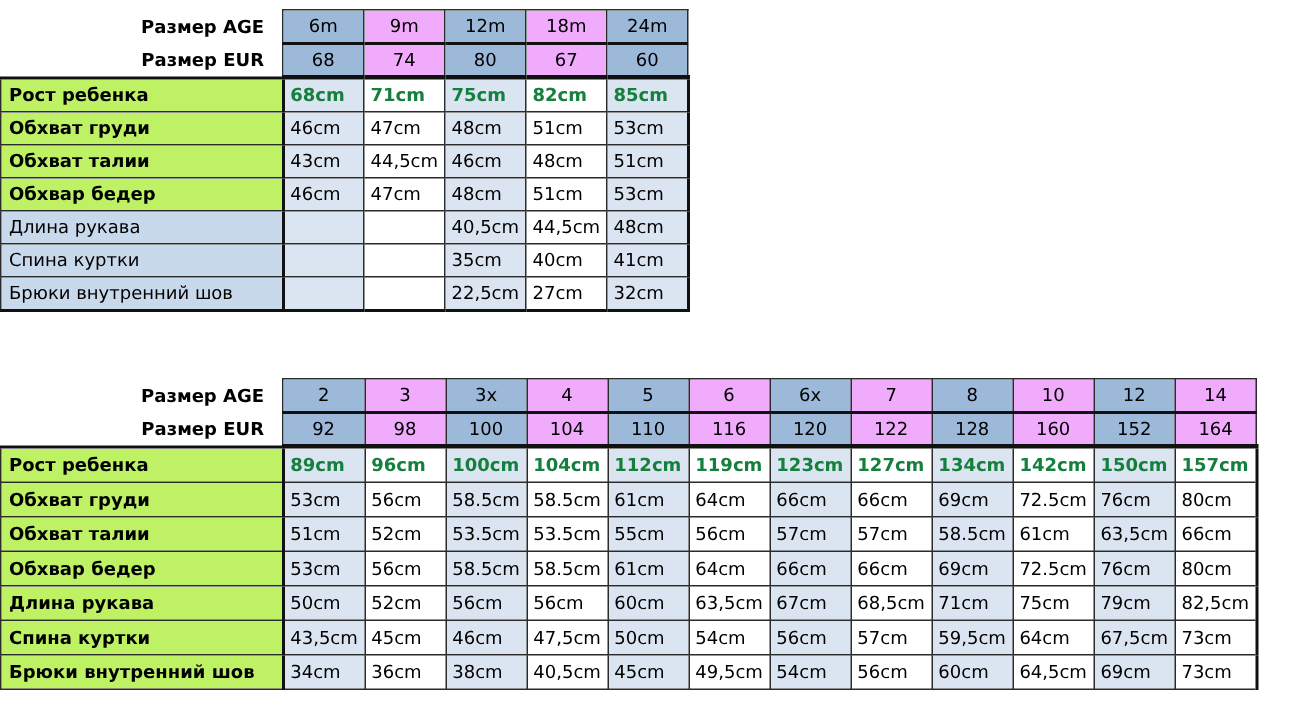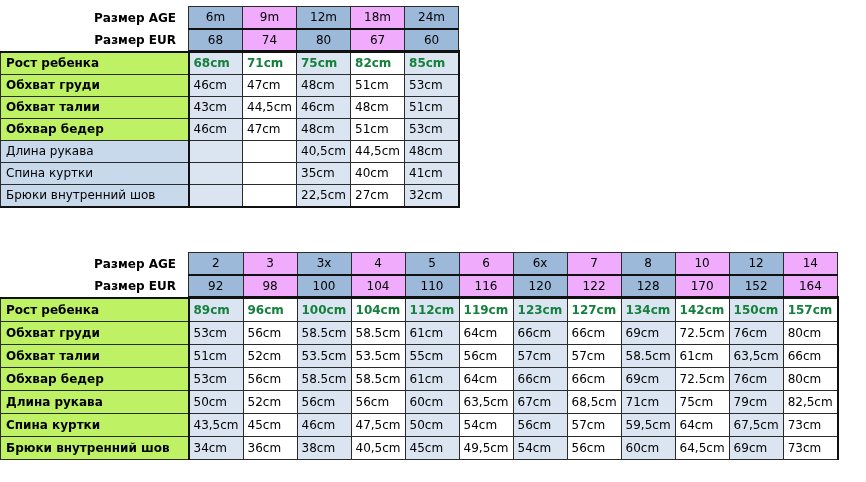--- a/index.html
+++ b/index.html
@@ -220,21 +220,21 @@
           <td class="hdr-label" style="height:22px">Размер EUR</td>
           <td class="sz blue">92</td>
           <td class="sz pink">98</td>
           <td class="sz blue">100</td>
           <td class="sz pink">104</td>
           <td class="sz blue">110</td>
           <td class="sz pink">116</td>
           <td class="sz blue">120</td>
           <td class="sz pink">122</td>
           <td class="sz blue">128</td>
-          <td class="sz pink">170</td>
+          <td class="sz pink">160</td>
           <td class="sz blue">152</td>
           <td class="sz pink">164</td>
         </tr>
         <tr class="firstbody">
           <td class="rl" style="height:22px">Рост ребенка</td>
           <td class="dc tint red firstdata">89cm</td>
           <td class="dc red">96cm</td>
           <td class="dc tint red">100cm</td>
           <td class="dc red">104cm</td>
           <td class="dc tint red">112cm</td>

